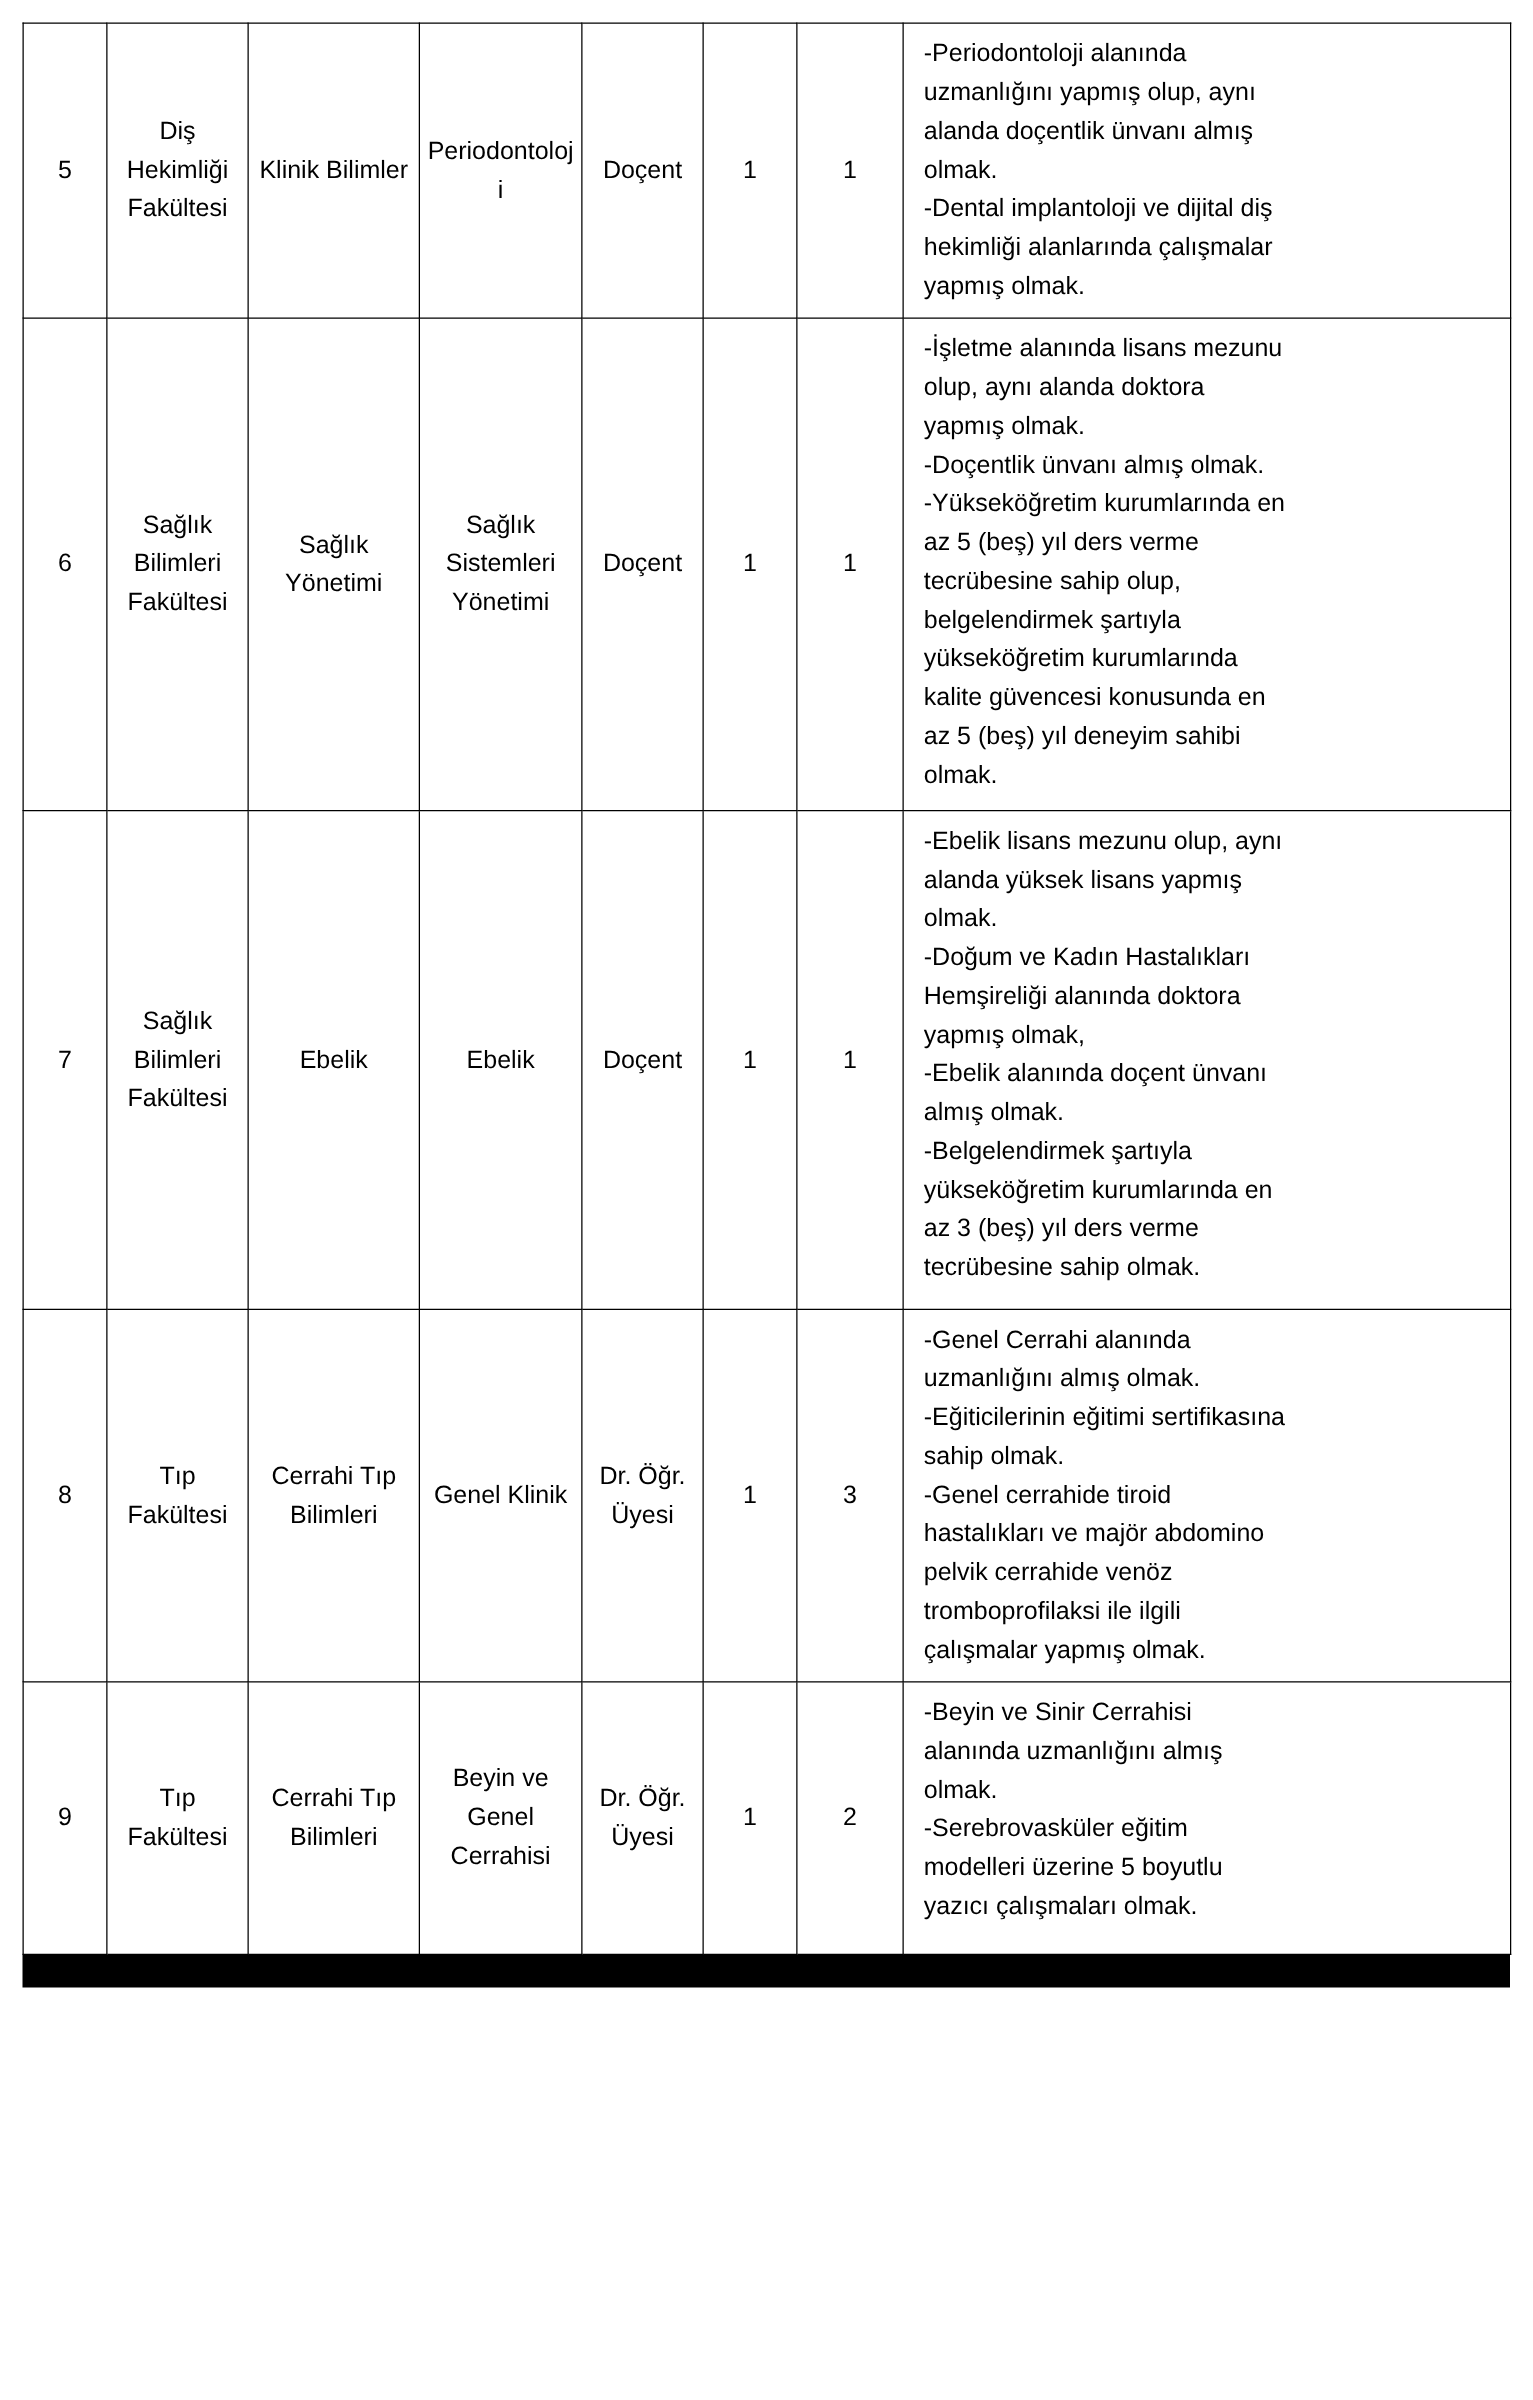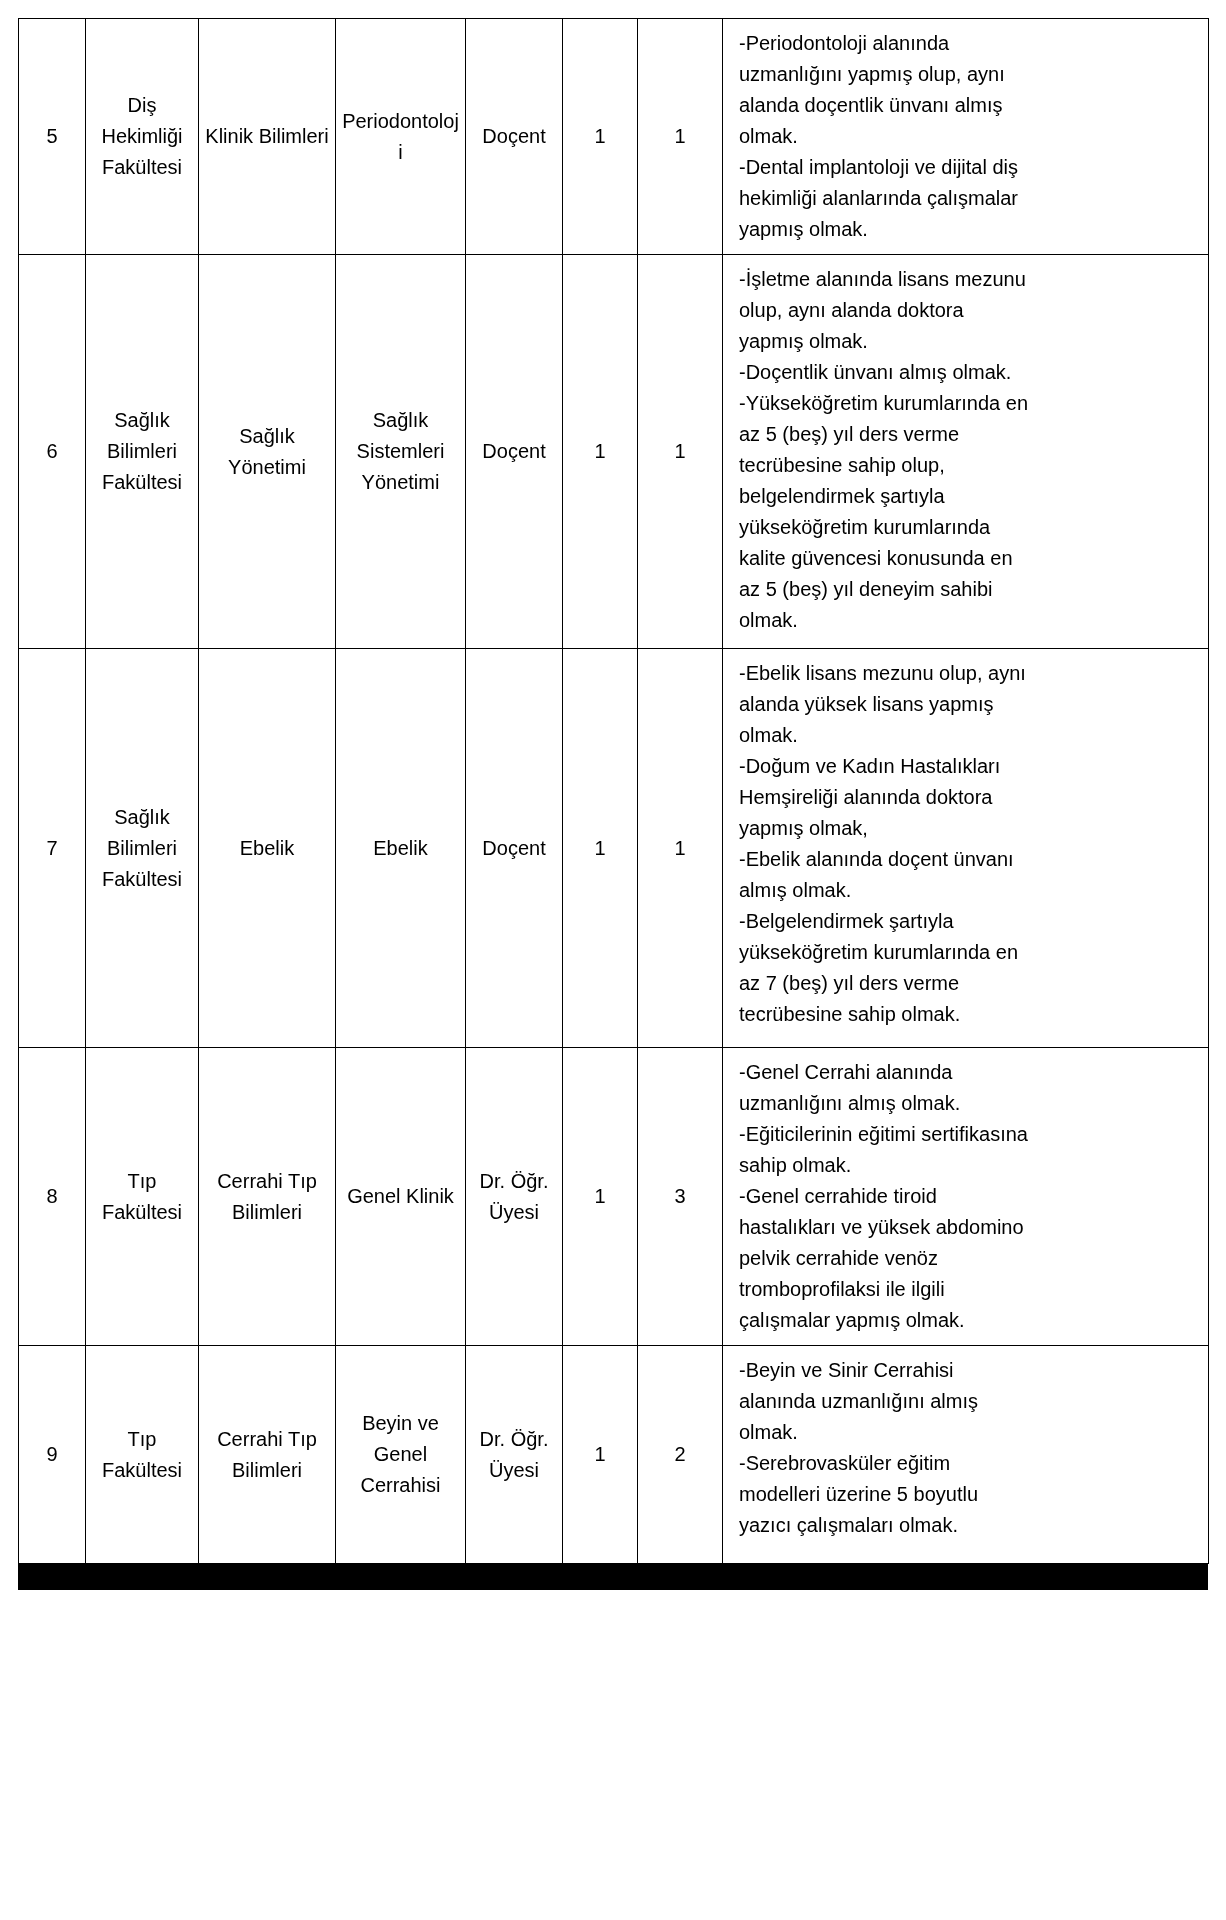--- a/index.html
+++ b/index.html
@@ -64,21 +64,21 @@
       <col style="width:75px">
       <col style="width:85px">
       <col style="width:486px">
     </colgroup>
     <tbody>
         <tr style="height: 228px;">
           <td>5</td>
           <td>Diş
 Hekimliği
 Fakültesi</td>
-          <td>Klinik Bilimleri</td>
+          <td>Klinik Bilimler</td>
           <td>Periodontoloji</td>
           <td>Doçent</td>
           <td>1</td>
           <td>1</td>
           <td class="req">-Periodontoloji alanında
 uzmanlığını yapmış olup, aynı
 alanda doçentlik ünvanı almış
 olmak.
 -Dental implantoloji ve dijital diş
 hekimliği alanlarında çalışmalar
@@ -123,40 +123,40 @@
           <td class="req">-Ebelik lisans mezunu olup, aynı
 alanda yüksek lisans yapmış
 olmak.
 -Doğum ve Kadın Hastalıkları
 Hemşireliği alanında doktora
 yapmış olmak,
 -Ebelik alanında doçent ünvanı
 almış olmak.
 -Belgelendirmek şartıyla
 yükseköğretim kurumlarında en
-az 7 (beş) yıl ders verme
+az 3 (beş) yıl ders verme
 tecrübesine sahip olmak.</td>
         </tr>
         <tr style="height: 295px;">
           <td>8</td>
           <td>Tıp
 Fakültesi</td>
           <td>Cerrahi Tıp
 Bilimleri</td>
           <td>Genel Klinik</td>
           <td>Dr. Öğr.
 Üyesi</td>
           <td>1</td>
           <td>3</td>
           <td class="req">-Genel Cerrahi alanında
 uzmanlığını almış olmak.
 -Eğiticilerinin eğitimi sertifikasına
 sahip olmak.
 -Genel cerrahide tiroid
-hastalıkları ve yüksek abdomino
+hastalıkları ve majör abdomino
 pelvik cerrahide venöz
 tromboprofilaksi ile ilgili
 çalışmalar yapmış olmak.</td>
         </tr>
         <tr style="height: 218px;">
           <td>9</td>
           <td>Tıp
 Fakültesi</td>
           <td>Cerrahi Tıp
 Bilimleri</td>

